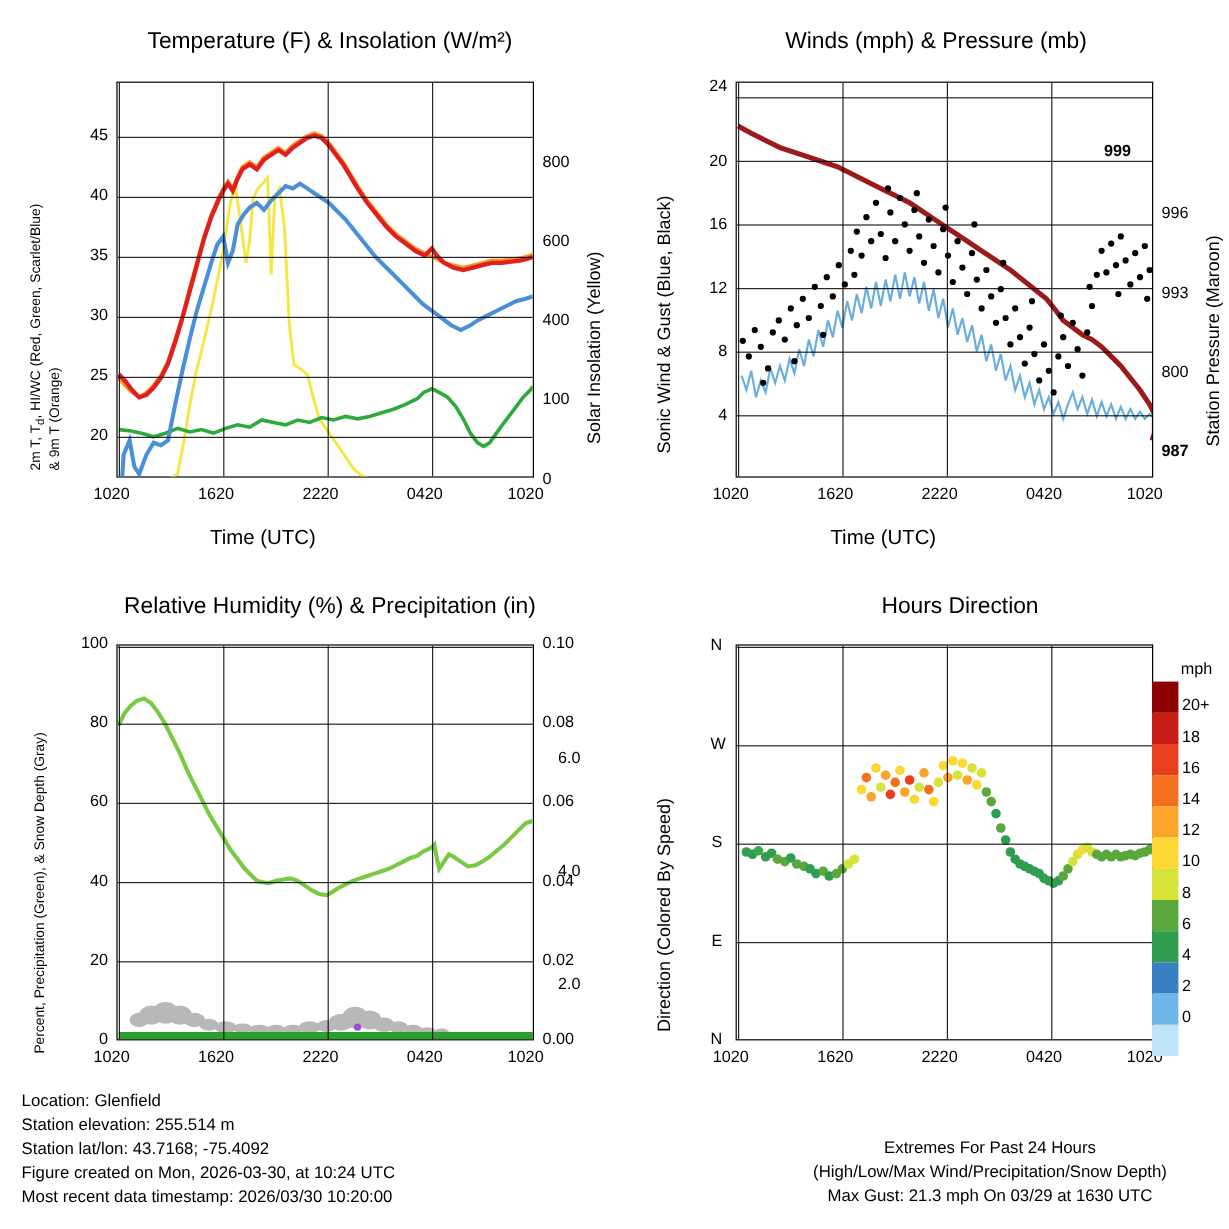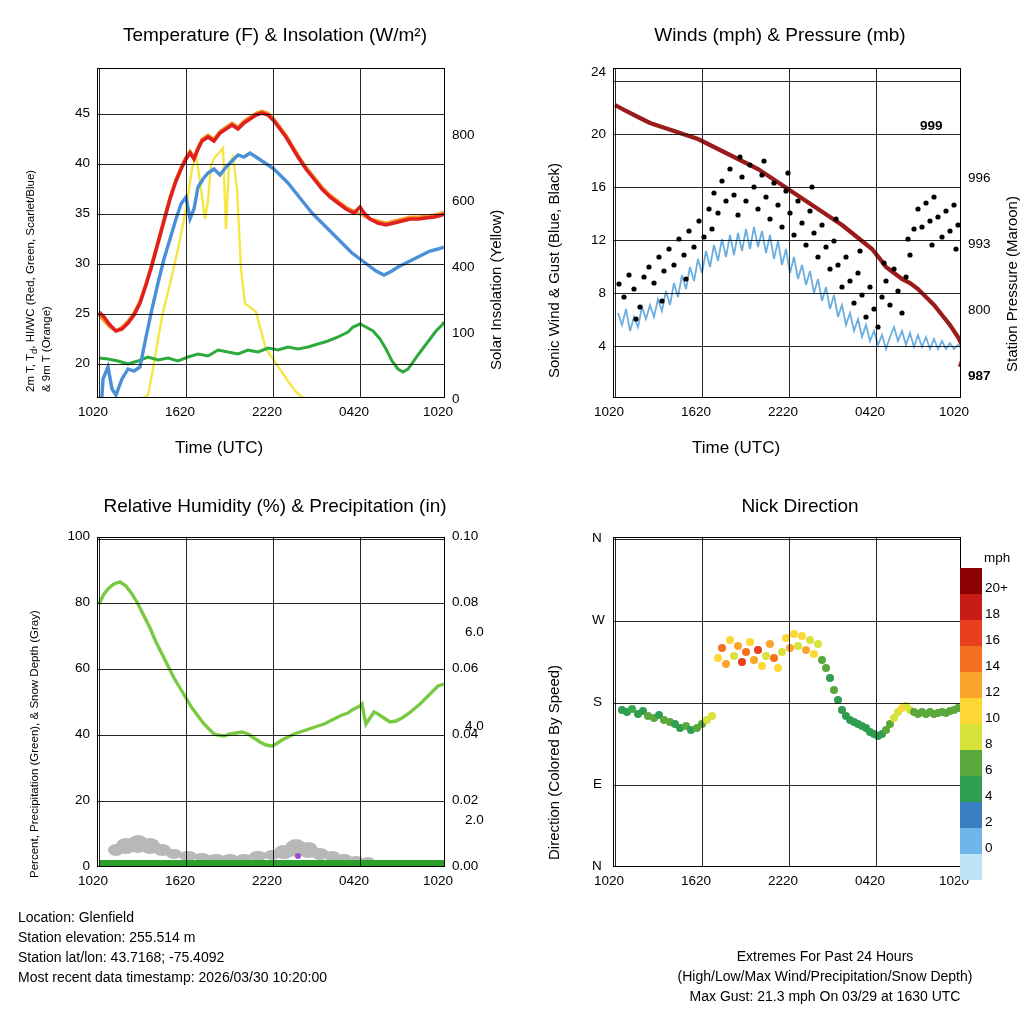--- a/index.html
+++ b/index.html
@@ -347,21 +347,21 @@
 <div class="tick" style="left:465px; top:812px;">2.0</div>
 <div class="tick" style="left:465px; top:718px;">4.0</div>
 <div class="tick" style="left:465px; top:624px;">6.0</div>
 
 <div class="tick" style="left:78px; top:873px;">1020</div>
 <div class="tick" style="left:165px; top:873px;">1620</div>
 <div class="tick" style="left:252px; top:873px;">2220</div>
 <div class="tick" style="left:339px; top:873px;">0420</div>
 <div class="tick" style="left:423px; top:873px;">1020</div>
 
-<div class="ptitle" style="left:600px; top:495px; width:400px;">Nick Direction</div>
+<div class="ptitle" style="left:600px; top:495px; width:400px;">Hours Direction</div>
 
 <div class="axis-label vlabel" style="left:545px; top:860px; font-size:15px;"><span>Direction (Colored By Speed)</span></div>
 
 <div class="plotbox" style="left:613px; top:537px; width:348px; height:330px;">
   <div class="gridline gv" style="left:1px;"></div>
   <div class="gridline gv" style="left:88px;"></div>
   <div class="gridline gv" style="left:175px;"></div>
   <div class="gridline gv" style="left:262px;"></div>
   <div class="gridline gv" style="left:346px;"></div>
   <div class="gridline gh" style="top:1px;"></div>
@@ -493,20 +493,21 @@
   <span style="top:202px;">6</span>
   <span style="top:228px;">4</span>
   <span style="top:254px;">2</span>
   <span style="top:280px;">0</span>
 </div>
 
 <div class="footer-left" style="left:18px; top:907px;">
   <div>Location: Glenfield</div>
   <div>Station elevation: 255.514 m</div>
   <div>Station lat/lon: 43.7168; -75.4092</div>
+  <div>Figure created on Mon, 2026-03-30, at 10:24 UTC</div>
   <div>Most recent data timestamp: 2026/03/30 10:20:00</div>
 </div>
 
 <div class="footer-right" style="left:640px; top:946px; width:370px;">
   <div>Extremes For Past 24 Hours</div>
   <div>(High/Low/Max Wind/Precipitation/Snow Depth)</div>
   <div>Max Gust: 21.3 mph On 03/29 at 1630 UTC</div>
 </div>
 
 <div class="credit" style="left:0; top:1030px;">Created By Nick Bassill Using Data Provided By The NYS Mesonet</div>

